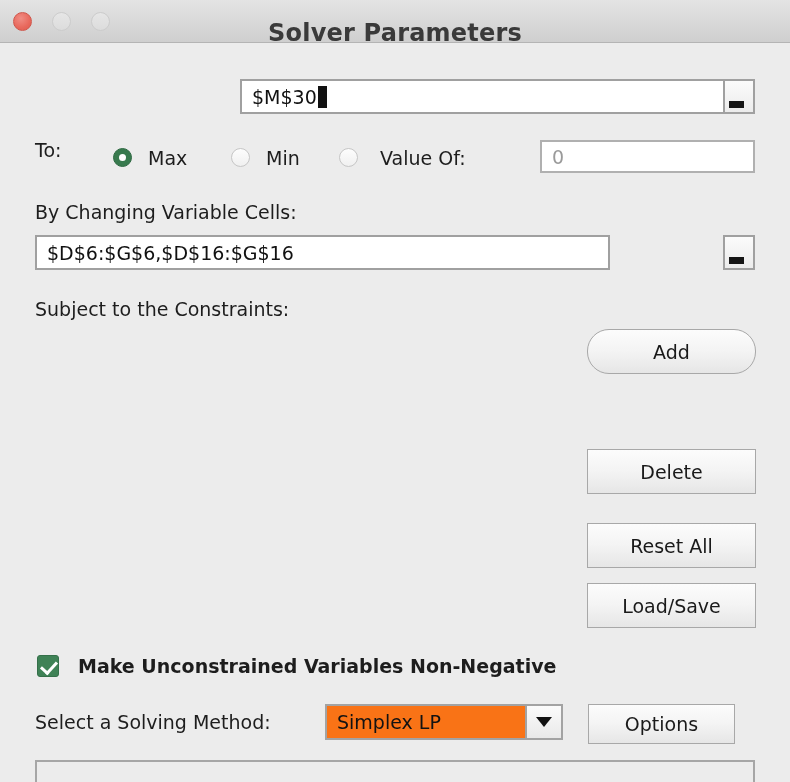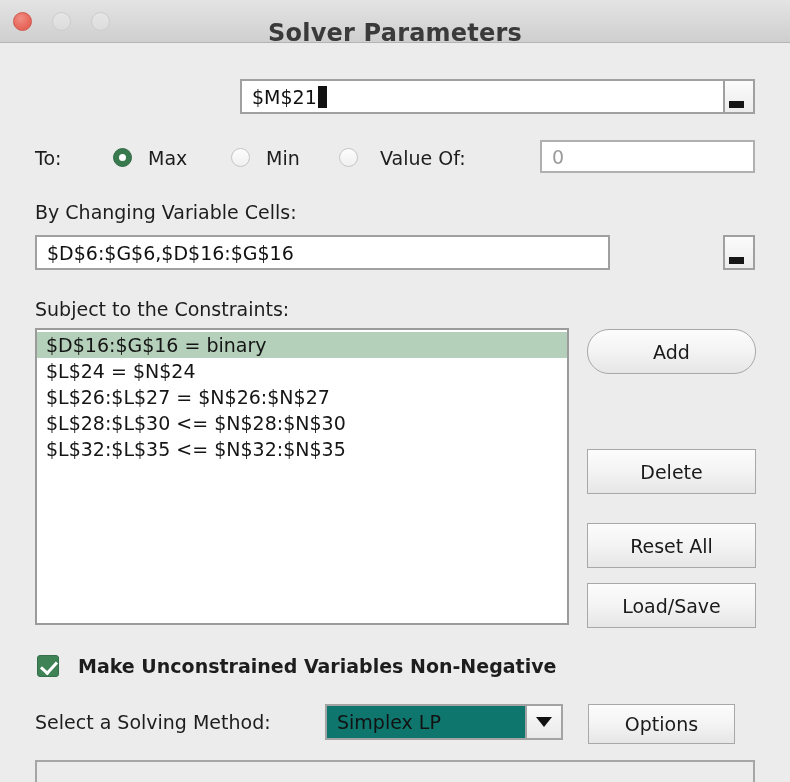--- a/index.html
+++ b/index.html
@@ -212,21 +212,21 @@
     transform: rotate(42deg);
   }
 
   
   #method-select {
     position: absolute;
     left: 325px;
     top: 704px;
     width: 238px;
     height: 36px;
-    background: #0f766e;
+    background: #f97316;
     border: 2px solid #a3a3a3;
     box-sizing: border-box;
     display: flex;
     align-items: center;
   }
   #method-value {
     font-size: 19px;
     color: #121212;
     padding-left: 10px;
     flex: 1;
@@ -276,26 +276,26 @@
 <div id="window">
 
   <div id="titlebar">
     <div class="traffic" id="btn-close"></div>
     <div class="traffic" id="btn-min"></div>
     <div class="traffic" id="btn-max"></div>
     <div id="title-text">Solver Parameters</div>
   </div>
 
   <div class="textbox" style="left:240px; top:79px; width:515px; height:35px;">
-    <span>$M$21</span>
+    <span>$M$30</span>
       <span class="caret"></span>
   </div>
   <div class="rangebtn" style="left:723px; top:79px; width:32px; height:35px;"></div>
 
-  <div class="lbl" style="left:35px; top:147px;">To:</div>
+  <div class="lbl" style="left:35px; top:139px;">To:</div>
 
   <div class="radio on" style="left:113px; top:148px;"></div>
   <div class="lbl" style="left:148px; top:147px;">Max</div>
 
   <div class="radio off" style="left:231px; top:148px;"></div>
   <div class="lbl" style="left:266px; top:147px;">Min</div>
 
   <div class="radio off" style="left:339px; top:148px;"></div>
   <div class="lbl" style="left:380px; top:147px;">Value Of:</div>
 
@@ -304,27 +304,20 @@
   </div>
 
   <div class="lbl" style="left:35px; top:201px;">By Changing Variable Cells:</div>
   <div class="textbox" style="left:35px; top:235px; width:575px; height:35px;">
     <span>$D$6:$G$6,$D$16:$G$16</span>
   </div>
   <div class="rangebtn" style="left:723px; top:235px; width:32px; height:35px;"></div>
 
   <div class="lbl" style="left:35px; top:298px;">Subject to the Constraints:</div>
 
-  <div id="constraint-list">
-    <div class="crow sel">$D$16:$G$16 = binary</div>
-    <div class="crow">$L$24 = $N$24</div>
-    <div class="crow">$L$26:$L$27 = $N$26:$N$27</div>
-    <div class="crow">$L$28:$L$30 &lt;= $N$28:$N$30</div>
-    <div class="crow">$L$32:$L$35 &lt;= $N$32:$N$35</div>
-  </div>
 
   <div class="btn sidebtn" style="top:329px;border-radius:22px;">Add</div>
   <div class="btn sidebtn" style="top:449px;">Delete</div>
   <div class="btn sidebtn" style="top:583px;">Load/Save</div>
   <div class="btn sidebtn" style="top:523px;">Reset All</div>
 
   <div id="chk-box">
     <div class="tick"></div>
   </div>
   <div class="lbl" style="left:78px; top:655px; font-weight:bold;">Make Unconstrained Variables Non-Negative</div>

